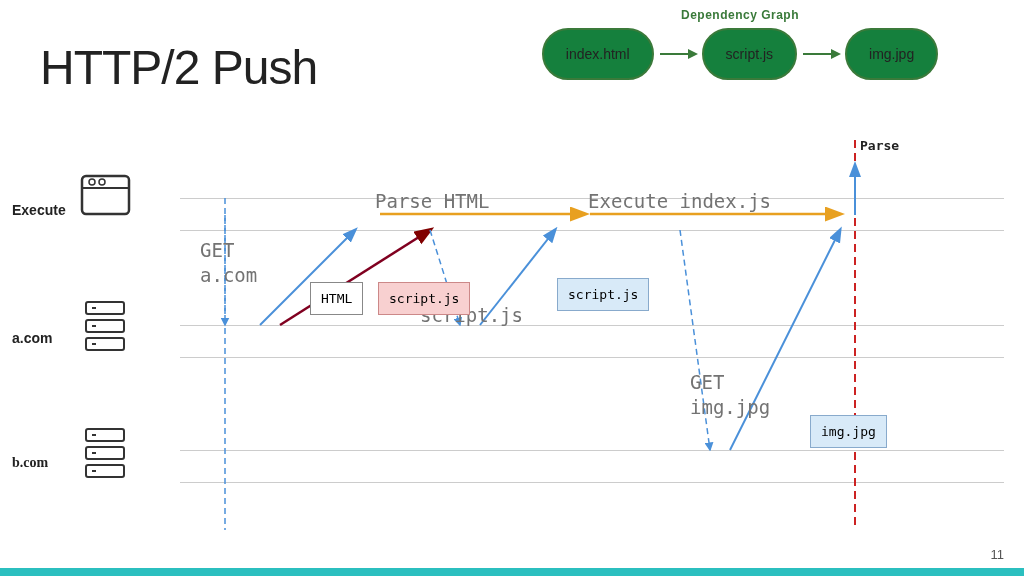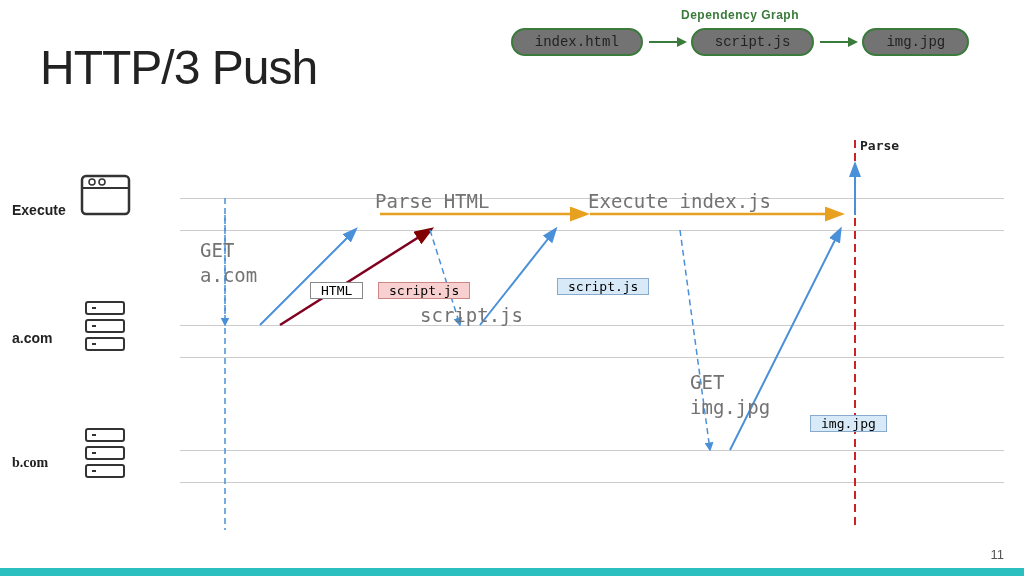--- a/index.html
+++ b/index.html
@@ -63,25 +63,25 @@
     .dep-graph-nodes {
       display: flex;
       align-items: center;
       justify-content: center;
       gap: 0;
     }
 
     .dep-node {
       border: 2px solid #3a7a3a;
       border-radius: 28px;
-      padding: 4px 22px;
+      padding: 16px 22px;
       font-size: 14px;
       color: #222;
-      background: #737373;
-      font-family: Liberation Mono, monospace;
+      background: #15803d;
+      font-family: Liberation Sans, sans-serif;
     }
 
     .dep-arrow {
       display: flex;
       align-items: center;
       margin: 0 4px;
     }
 
     .dep-arrow svg {
       width: 40px;
@@ -134,21 +134,21 @@
     .seq-label {
       position: absolute;
       font-size: 19px;
       color: #737373;
       font-family: monospace;
     }
 
     .seq-box {
       position: absolute;
       border: 1.5px solid #888;
-      padding: 0 10px;
+      padding: 8px 10px;
       font-size: 13px;
       font-family: monospace;
       background: #fff;
     }
 
     .seq-box.pink {
       background: #f8d0d0;
       border-color: #c88;
     }
 
@@ -167,21 +167,21 @@
 
     
     .browser-icon {
       position: absolute;
       left: 78px;
     }
   </style>
 </head>
 <body>
 
-<div class="slide-title">HTTP/3 Push</div>
+<div class="slide-title">HTTP/2 Push</div>
 
 <div class="dep-graph">
   <div class="dep-graph-title">Dependency Graph</div>
   <div class="dep-graph-nodes">
     <div class="dep-node">index.html</div>
     <div class="dep-arrow">
       <svg viewBox="0 0 40 20">
           <line x1="2" y1="10" x2="34" y2="10" stroke="#3a7a3a" stroke-width="2"></line>
           <polygon points="30,5 40,10 30,15" fill="#3a7a3a"></polygon>
         </svg>

